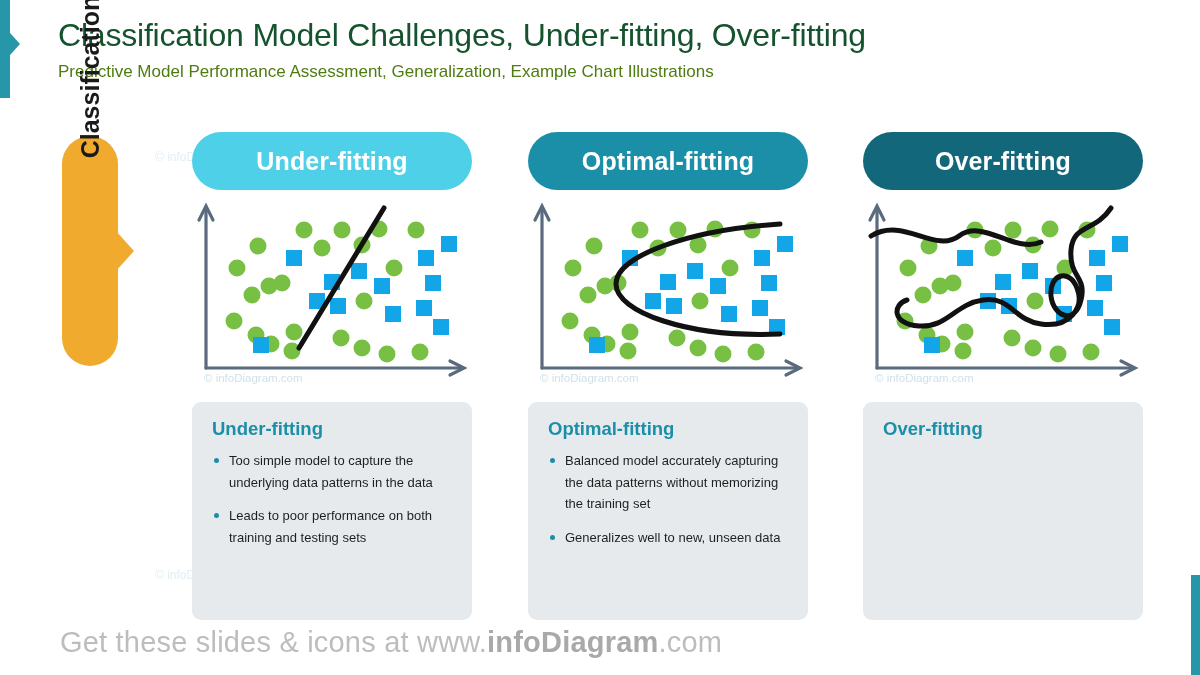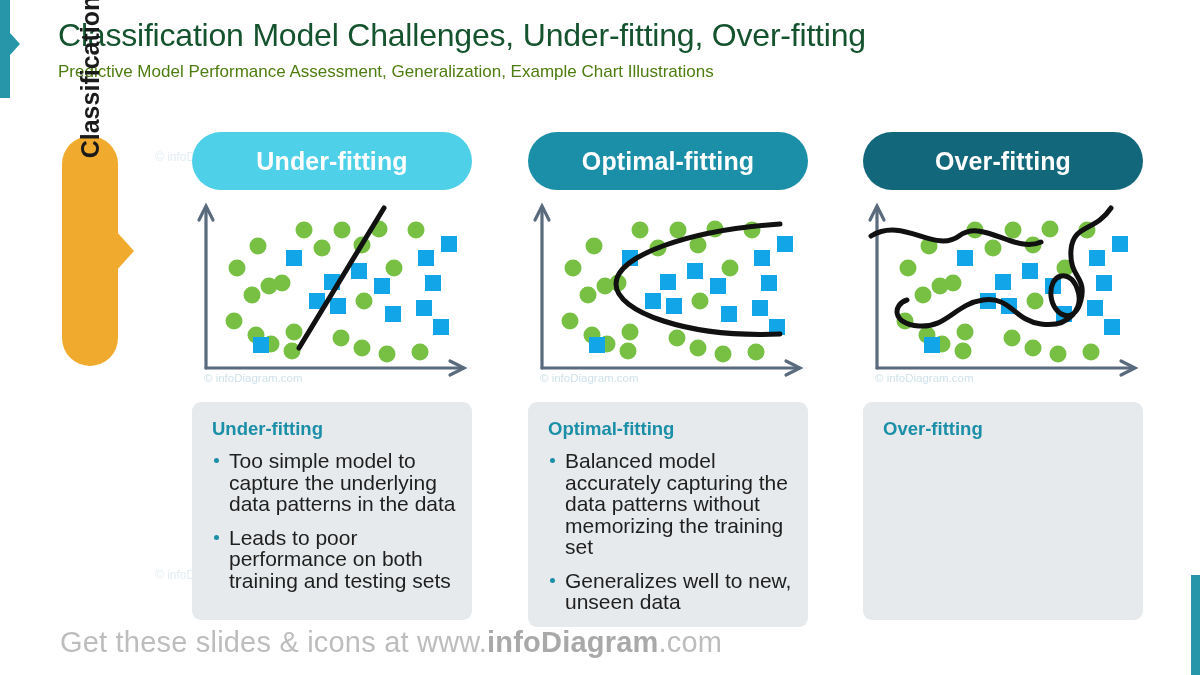--- a/index.html
+++ b/index.html
@@ -161,21 +161,21 @@
     color: #1b8fa8;
     font-size: 18.5px;
     font-weight: bold;
     margin-bottom: 10px;
   }
   .bullet-list { margin: 0; padding: 0; list-style: none; }
   .bullet-list li {
     position: relative;
     padding-left: 17px;
     margin-bottom: 12px;
-    font-size: 21px;
+    font-size: 13px;
     line-height: 21.5px;
     color: #1f1f1f;
   }
   .bullet-list li:last-child { margin-bottom: 0; }
   .bullet-list li::before {
     content: "";
     position: absolute;
     left: 2px;
     top: 8px;
     width: 5px;

